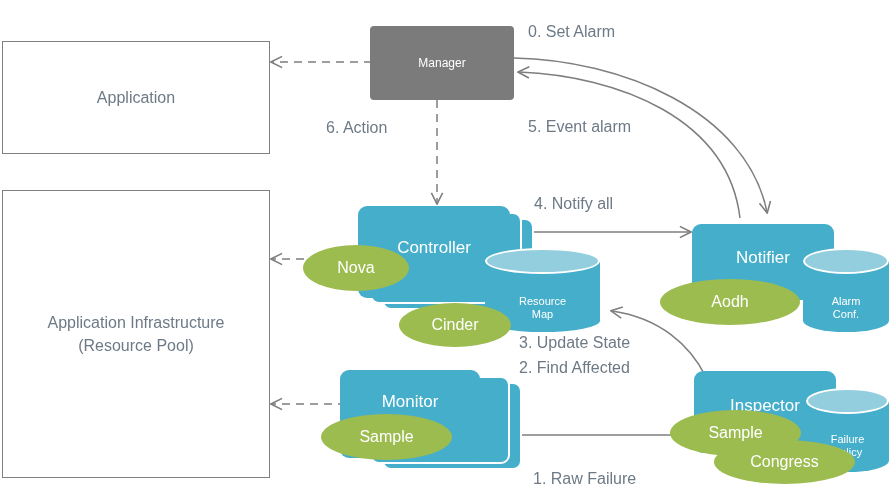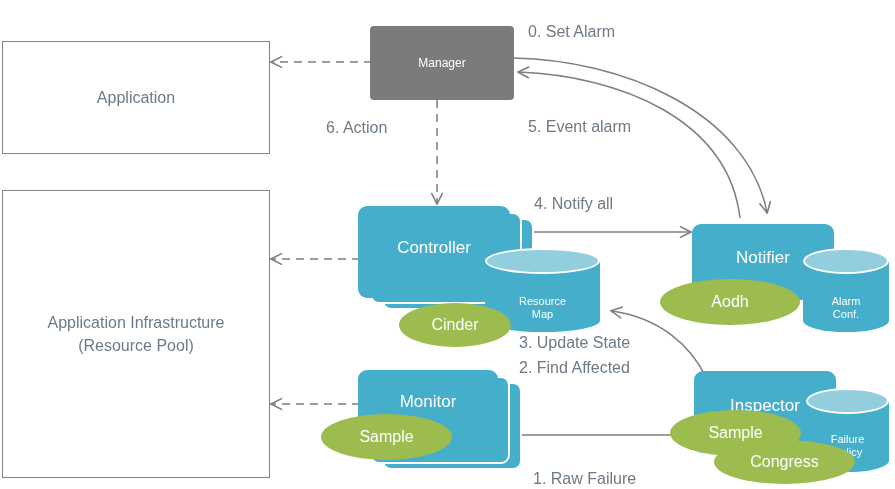--- a/index.html
+++ b/index.html
@@ -162,27 +162,30 @@
     <span class="lbl" style="position:absolute;top:32px;left:0;right:0;text-align:center;">Controller</span>
   </div>
 
   <div class="cyl" style="left:485px;top:248px;width:115px;height:84px;z-index:7;">
     <div class="body" style="top:13px;height:71px;"></div>
     <div class="top" style="height:26px;"></div>
     <div class="cyltext" style="top:32px;">Resource
 Map</div>
   </div>
 
+  <div class="pill" style="left:303px;top:245px;width:106px;height:46px;z-index:9;">
+    <span>Nova</span>
+  </div>
   <div class="pill" style="left:399px;top:303px;width:112px;height:44px;z-index:11;">
     <span>Cinder</span>
   </div>
 
   <div class="tealbox layer" style="left:382px;top:382px;width:140px;height:88px;z-index:3;"></div>
   <div class="tealbox layer" style="left:370px;top:376px;width:140px;height:88px;z-index:4;"></div>
-  <div class="tealbox" style="left:358px;top:370px;width:140px;height:88px;z-index:5;">
+  <div class="tealbox" style="left:340px;top:370px;width:140px;height:88px;z-index:5;">
     <span class="lbl" style="position:absolute;top:22px;left:0;right:0;text-align:center;">Monitor</span>
   </div>
   <div class="pill" style="left:321px;top:414px;width:131px;height:46px;z-index:9;">
     <span>Sample</span>
   </div>
 
   <div class="tealbox" style="left:692px;top:224px;width:142px;height:76px;z-index:5;">
     <span class="lbl" style="position:absolute;top:24px;left:0;right:0;text-align:center;">Notifier</span>
   </div>
   <div class="cyl" style="left:803px;top:248px;width:86px;height:84px;z-index:7;">

